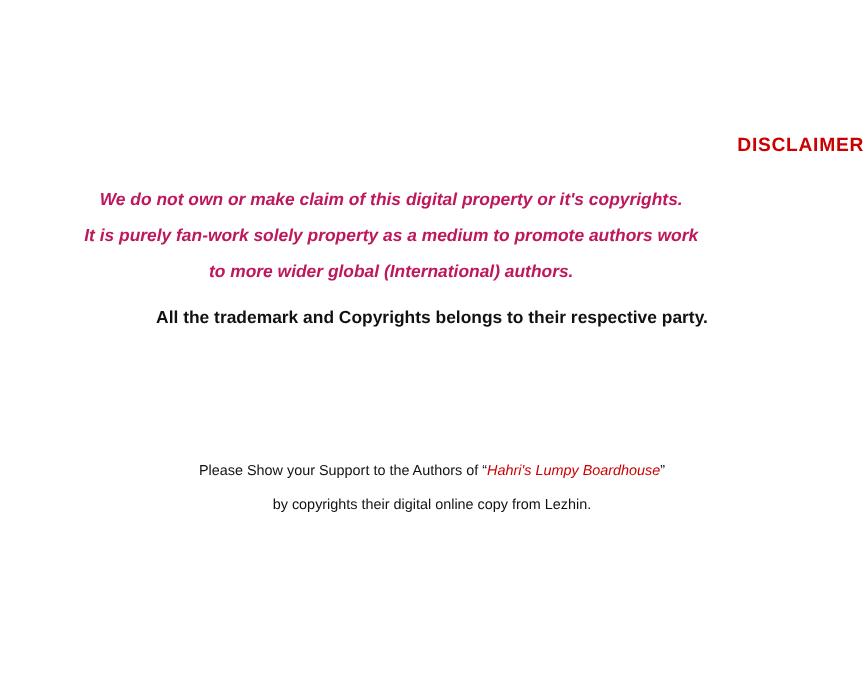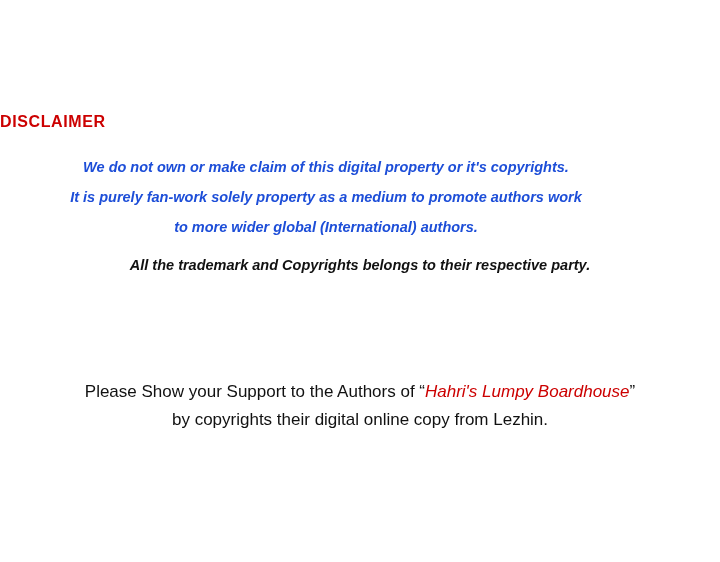--- a/index.html
+++ b/index.html
@@ -18,60 +18,59 @@
     position: relative;
     width: 720px;
     height: 562px;
     box-sizing: border-box;
   }
   .title {
     position: absolute;
     top: 113px;
     left: 0;
     width: 720px;
-    text-align: left;
+    text-align: right;
     font-size: 16px;
     font-weight: bold;
     color: #cc0000;
     letter-spacing: 0.6px;
   }
   .disclaimer-block {
     position: absolute;
     top: 152px;
     left: 0;
     width: 652px;
     text-align: center;
     font-style: italic;
     font-weight: bold;
     font-size: 14.5px;
     line-height: 30px;
-    color: #1d4ed8;
+    color: #be185d;
   }
   .disclaimer-block .line {
     display: block;
   }
   .trademark-line {
     position: absolute;
     top: 250px;
     left: 0;
     width: 720px;
     text-align: center;
-    font-style: italic;
     font-weight: bold;
     font-size: 14.5px;
     line-height: 30px;
     color: #111111;
   }
   .support-block {
     position: absolute;
     top: 378px;
     left: 0;
     width: 720px;
     text-align: center;
-    font-size: 17px;
+    font-size: 12px;
     line-height: 28px;
     color: #111111;
   }
   .support-block .line {
     display: block;
   }
   .work-title {
     color: #cc0000;
     font-style: italic;
   }

